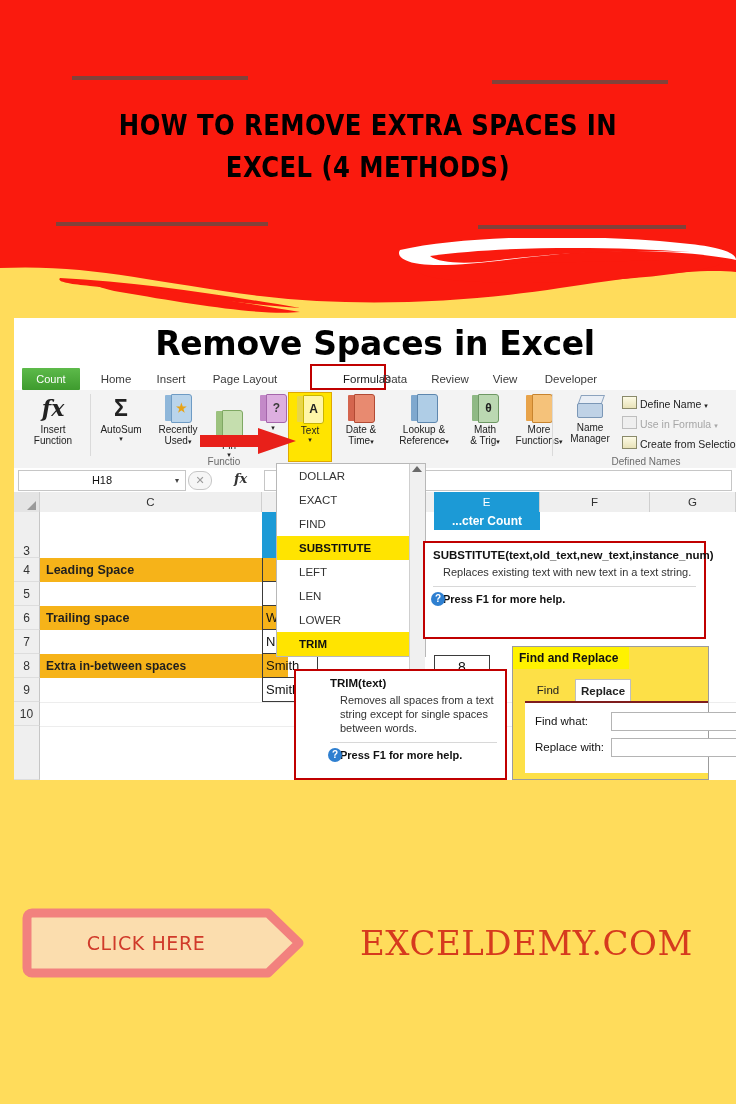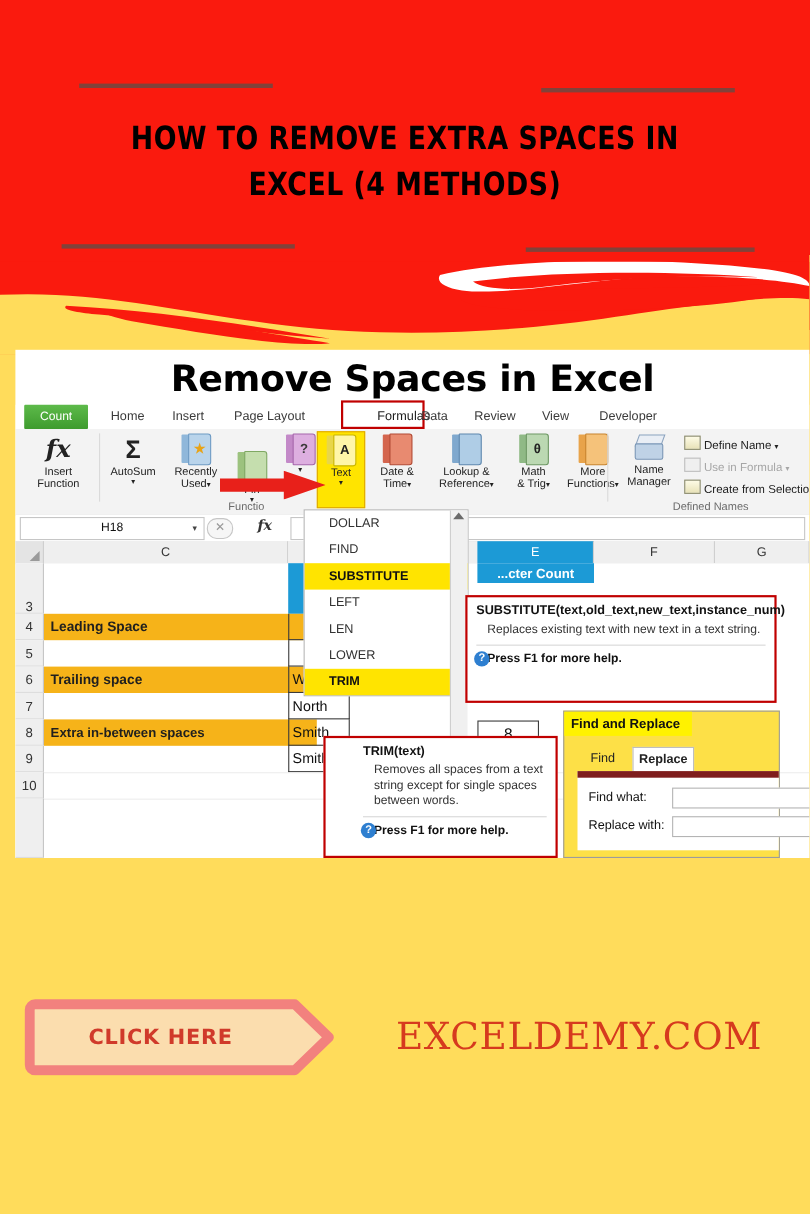--- a/index.html
+++ b/index.html
@@ -133,28 +133,28 @@
   .tip-sub{left:423px;top:541px;width:283px;height:98px;}
   .tip-trim{left:294px;top:669px;width:213px;height:111px;padding-left:26px;}
 
   
   .far{position:absolute;left:512px;top:646px;width:197px;height:134px;background:#fde047;border:1px solid #9C9C9C;z-index:35;box-sizing:border-box;}
   .far-title{position:absolute;left:0;top:0;width:116px;height:22px;background:#FFF200;font-size:12px;font-weight:bold;color:#111;line-height:22px;padding-left:6px;box-sizing:border-box;}
   .far-tabs{position:absolute;left:12px;top:32px;height:22px;}
   .far-tab{position:absolute;top:0;height:22px;line-height:22px;font-size:11.5px;color:#222;text-align:center;}
   .far-tab.t1{left:0;width:46px;}
   .far-tab.t2{left:50px;width:56px;background:#fff;border:1px solid #BEBEBE;border-bottom:none;font-weight:bold;box-sizing:border-box;}
-  .far-body{position:absolute;left:12px;top:54px;right:0;bottom:6px;background:#fff;border-top:6px solid #7f1d1d;}
+  .far-body{position:absolute;left:12px;top:54px;right:0;bottom:6px;background:#fff;border-top:2px solid #7f1d1d;}
   .far-lbl{position:absolute;font-size:11.5px;color:#111;}
   .far-in{position:absolute;height:17px;border:1px solid #B4B4B4;background:#fff;}
 
   
   .cta{position:absolute;left:22px;top:908px;width:282px;height:70px;}
   .cta-text{position:absolute;left:0;top:0;width:248px;height:70px;line-height:70px;text-align:center;
-            font-family:"DejaVu Sans",sans-serif;font-weight:bold;font-size:19px;color:#D03A2A;letter-spacing:.6px;}
+            font-family:"DejaVu Sans",sans-serif;font-weight:normal;font-size:19px;color:#D03A2A;letter-spacing:.6px;}
   .brand{position:absolute;left:360px;top:908px;width:350px;height:70px;line-height:70px;
          font-family:"DejaVu Serif", serif;font-size:34px;color:#D63A1E;letter-spacing:.5px;}
 </style>
 </head>
 <body>
 
 <div class="hero">
   <div class="hero-rule r-tl"></div>
   <div class="hero-rule r-tr"></div>
   <div class="hero-rule r-bl"></div>
@@ -387,20 +387,21 @@
     </div>
   </div>
 
 </div>
 
 <div class="dropdown">
   <div class="dd-scroll">
     <span class="dd-up"></span>
   </div>
   <div class="dd-item">DOLLAR</div>
+  <div class="dd-item">EXACT</div>
   <div class="dd-item">FIND</div>
   <div class="dd-item sel">SUBSTITUTE</div>
   <div class="dd-item">LEFT</div>
   <div class="dd-item">LEN</div>
   <div class="dd-item">LOWER</div>
   <div class="dd-item sel">TRIM</div>
 </div>
 
 <div class="tip tip-sub">
   <div class="tip-title">SUBSTITUTE(text,old_text,new_text,instance_num)</div>

